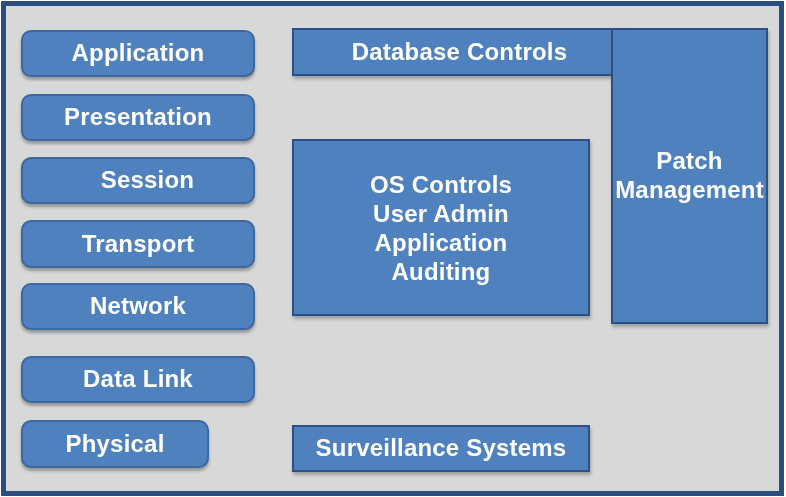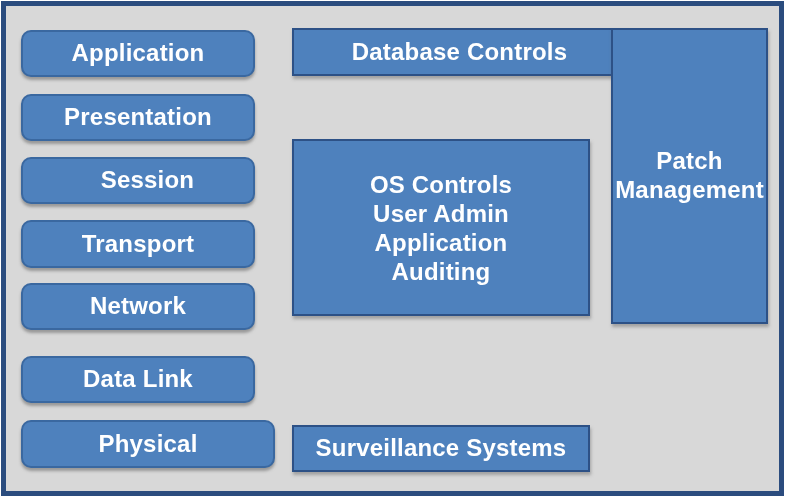--- a/index.html
+++ b/index.html
@@ -72,21 +72,21 @@
   </div>
   <div class="box rounded" style="left:21px; top:220px; width:234px; height:48px;">
     <span>Transport</span>
   </div>
   <div class="box rounded" style="left:21px; top:283px; width:234px; height:47px;">
     <span>Network</span>
   </div>
   <div class="box rounded" style="left:21px; top:356px; width:234px; height:47px;">
     <span>Data Link</span>
   </div>
-  <div class="box rounded" style="left:21px; top:420px; width:254px; height:48px;">
+  <div class="box rounded" style="left:21px; top:420px; width:188px; height:48px;">
     <span>Physical</span>
   </div>
 
   <div class="box rect" style="left:292px; top:28px; width:335px; height:48px;">
     <span>Database Controls</span>
   </div>
 
   <div class="box rect" style="left:292px; top:91px; width:298px; height:177px;margin-top:48px;">
     <div class="os-lines">
       <div>OS Controls</div>

